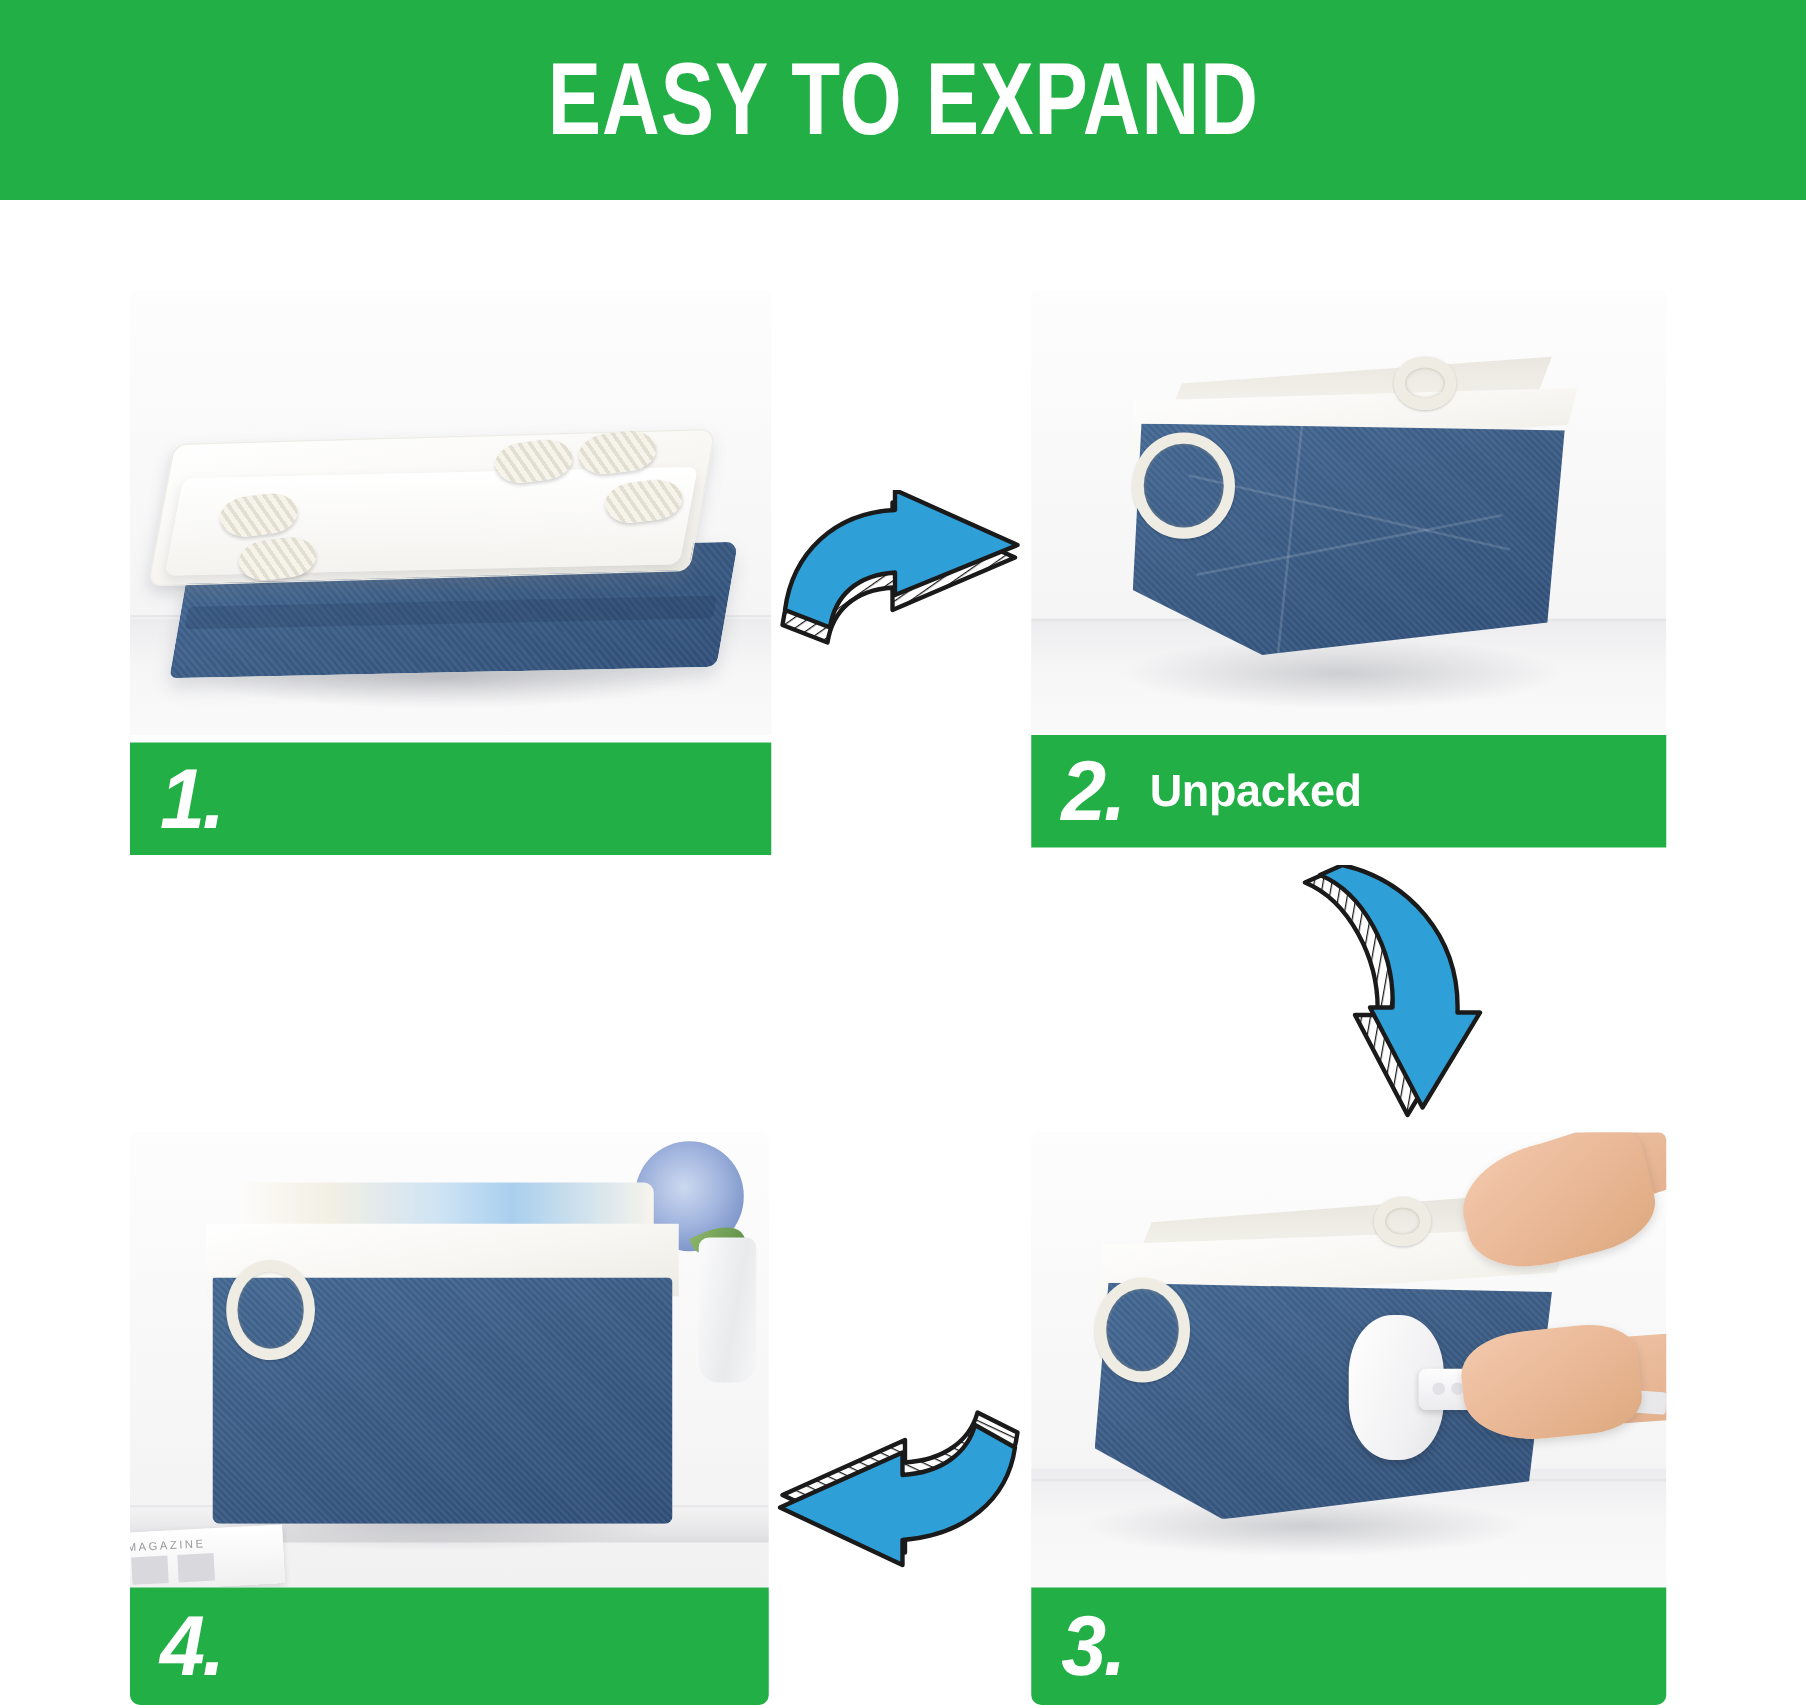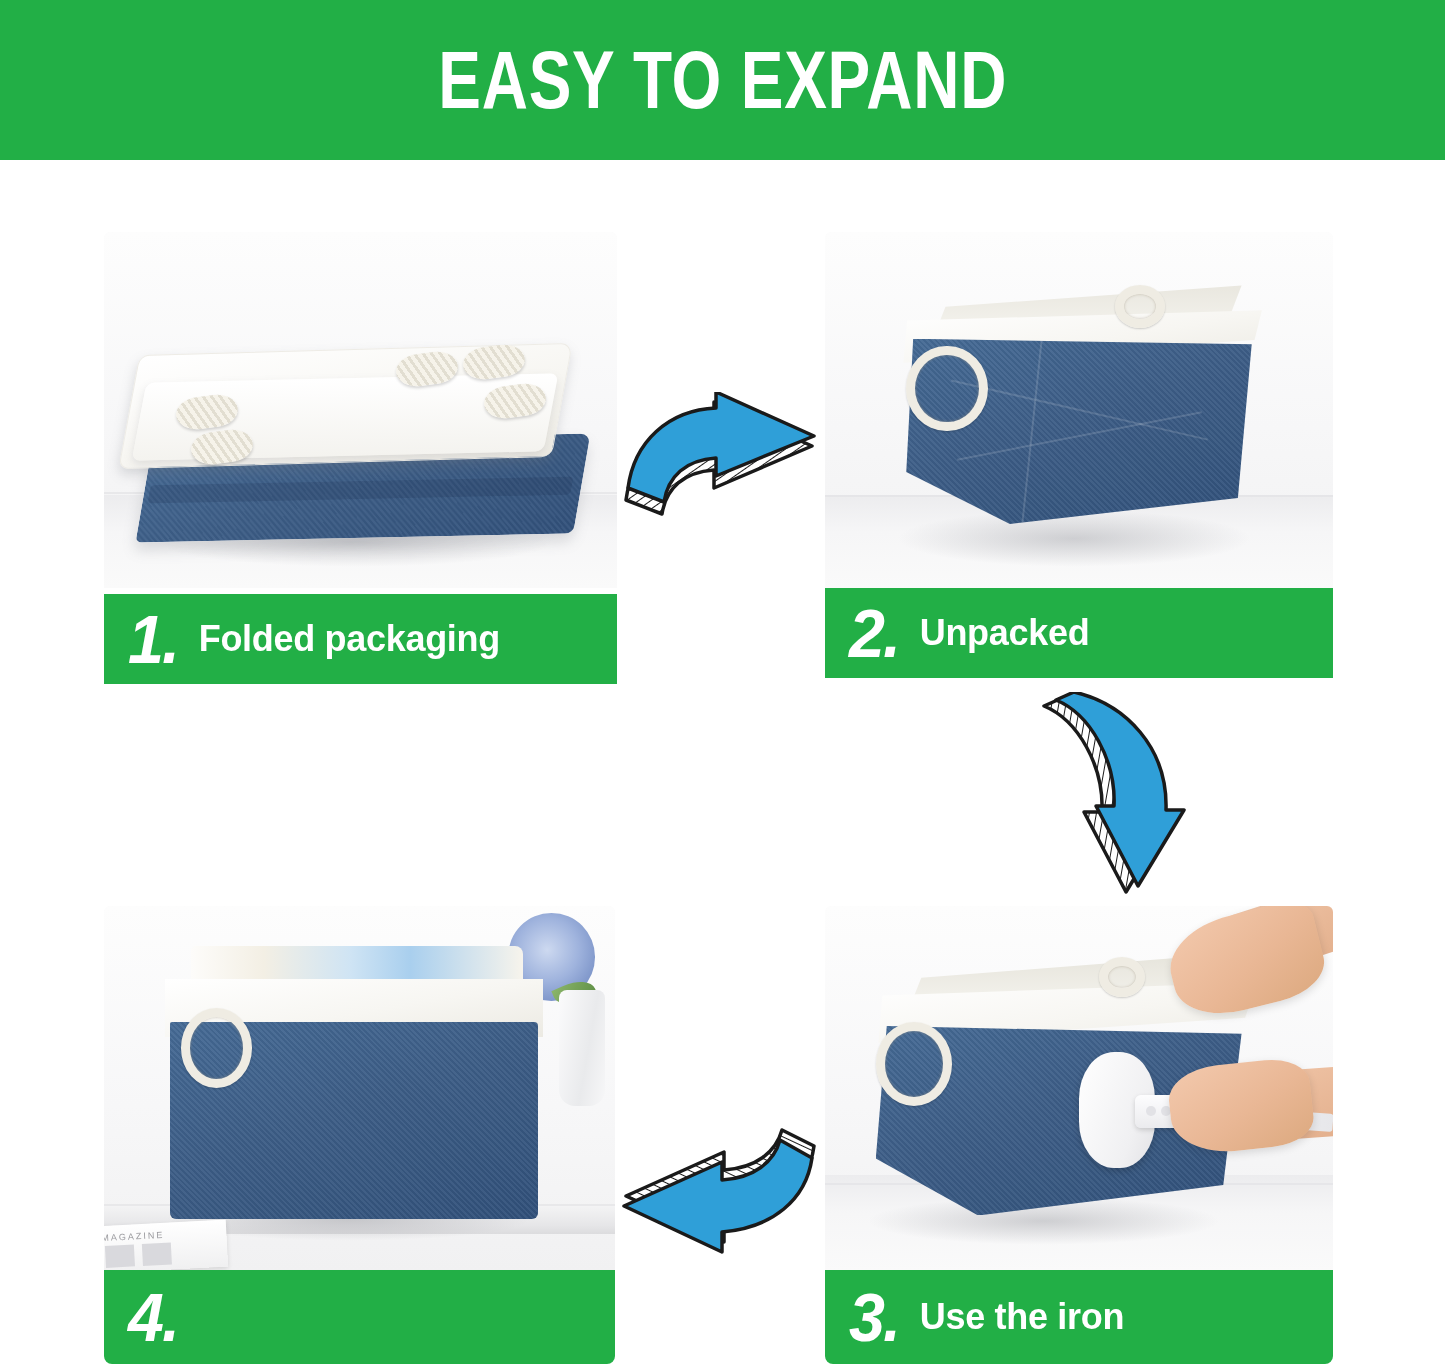--- a/index.html
+++ b/index.html
@@ -240,21 +240,20 @@
 
       <div class="s1-knot" style="left:14%;top:46%"></div>
       <div class="s1-knot" style="left:17%;top:56%"></div>
       <div class="s1-knot" style="left:57%;top:34%"></div>
       <div class="s1-knot" style="left:70%;top:32%"></div>
       <div class="s1-knot" style="left:74%;top:43%"></div>
     </div>
   </div>
   <div class="label-bar">
     <span class="step-num">1.</span>
-    <span class="step-label">Folded packaging</span>
   </div>
 </div>
 
 <div class="card" id="card2">
   <div class="photo">
     <div class="scene">
       <div class="bg-wall"></div>
       <div class="bg-table"></div>
       <div class="bg-shadowline" style="top:74%"></div>
       <div class="drop-shadow" style="left:14%;top:78%;width:70%;height:16%"></div>
@@ -331,21 +330,20 @@
         <div class="iron-btn" style="left:32%;top:34%;width:12%;height:30%"></div>
         <div class="iron-btn" style="left:56%;top:26%;width:18%;height:46%"></div>
       </div>
 
       <div class="hand hand-top"></div>
       <div class="hand hand-bot"></div>
     </div>
   </div>
   <div class="label-bar round-bl">
     <span class="step-num">3.</span>
-    <span class="step-label">Use the iron</span>
   </div>
 </div>
 
 <svg class="arrow" id="arrow-right" viewBox="0 0 196 136">
   <defs>
     <pattern id="hatchR" width="7" height="7" patternUnits="userSpaceOnUse" patternTransform="rotate(55)">
       <rect width="7" height="7" fill="#ffffff"></rect>
       <line x1="0" y1="0" x2="0" y2="7" stroke="#1a1a1a" stroke-width="2"></line>
     </pattern>
   </defs>

